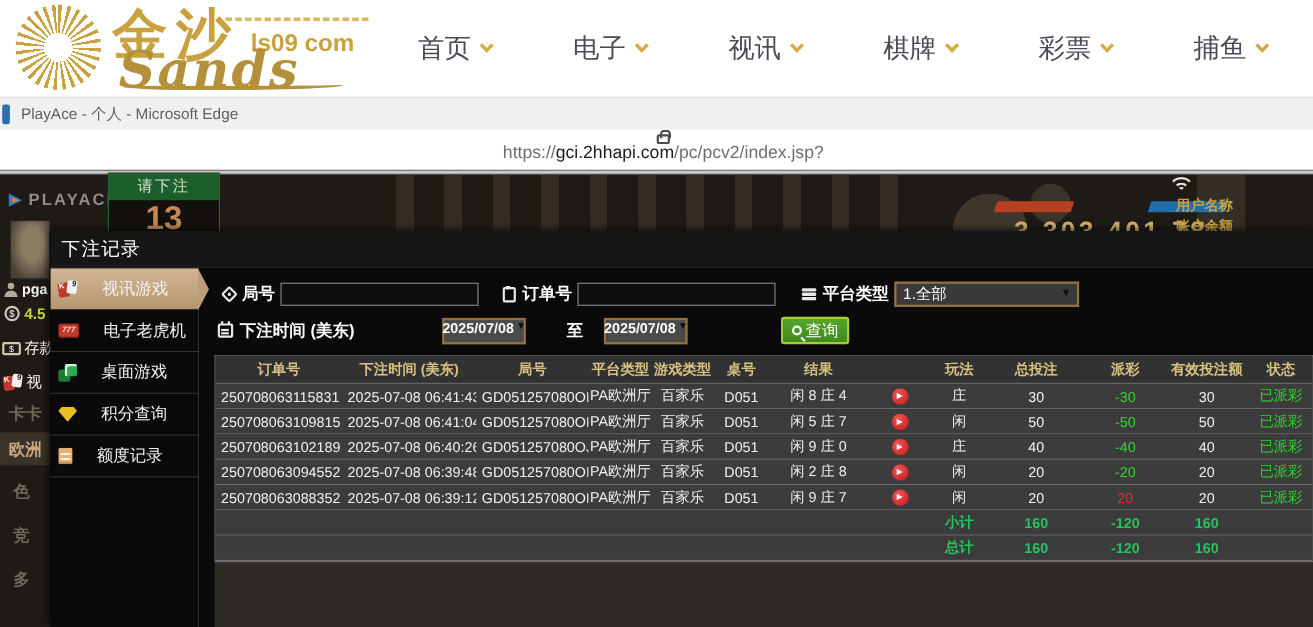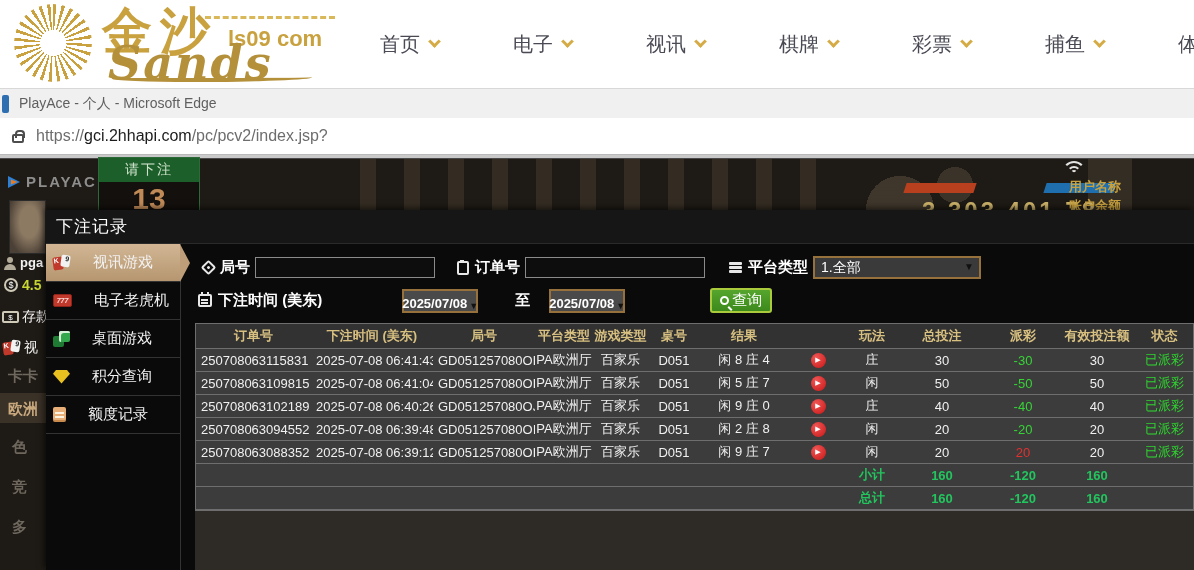--- a/index.html
+++ b/index.html
@@ -13,34 +13,34 @@
       repeating-conic-gradient(#c9a23f 0deg 5deg, #fff 5deg 13deg); }
   .logo-cn { position:absolute; left:102px; top:-2px; font-size:50px; font-weight:bold; color:#c9a23f;
     letter-spacing:8px; font-family:"DejaVu Serif","Liberation Serif",serif; }
   .logo-dash { position:absolute; left:205px; top:16px; width:130px; border-top:3px dashed #d9b85a; }
   .logo-domain { position:absolute; left:228px; top:26px; font-size:22px; font-weight:bold; color:#c9a23f; }
   .logo-en { position:absolute; left:108px; top:36px; font-size:46px; font-weight:bold; font-style:italic;
     color:#b5903a; font-family:"DejaVu Serif","Liberation Serif",serif; letter-spacing:2px; }
   .logo-underline { position:absolute; left:112px; top:74px; width:200px; height:8px;
     border-bottom:4px solid #b5903a; border-radius:0 0 60% 40%; }
   .top-nav { position:absolute; left:380px; top:0; right:0; height:88px; display:flex; align-items:center; }
-  .nav-item { display:flex; align-items:center; margin-right:74px; font-size:20px; color:#4a4a55;
+  .nav-item { display:flex; align-items:center; margin-right:74px; font-size:24px; color:#4a4a55;
     cursor:pointer; white-space:nowrap; }
   .chev { display:inline-block; width:9px; height:9px; border-right:3px solid #d5ab46;
     border-bottom:3px solid #d5ab46; transform:rotate(45deg); margin-left:10px; margin-top:-5px; }
 
   
   .edge-titlebar { position:absolute; left:0; top:88px; width:1194px; height:30px; background:#f0f0f0;
     border-top:1px solid #d8d8d8; display:flex; align-items:center; }
   .edge-win-icon { width:7px; height:18px; background:#2e6fb2; border-radius:2px; margin-left:2px; }
   .edge-title { margin-left:10px; font-size:14px; color:#5f5f5f; }
 
   
   .edge-urlbar { position:absolute; left:0; top:118px; width:1194px; height:37px; background:#fff;
-    display:flex; align-items:center; border-bottom:1px solid #b9b9b9; }
+    display:flex; align-items:center; border-bottom:1px solid #b9b9b9;flex-direction:column; }
   .lock-icon { position:relative; width:12px; height:9px; border:2px solid #4d4d4d; border-radius:2px;
     margin-left:12px; margin-top:4px; }
   .lock-icon::before { content:""; position:absolute; left:1px; top:-6px; width:6px; height:6px;
     border:2px solid #4d4d4d; border-bottom:none; border-radius:4px 4px 0 0; }
   .url-text { margin-left:12px; font-size:16px; color:#6d6d6d; }
   .url-text .domain { color:#1b1b1b; }
 
   
   .game-area { position:absolute; left:0; top:155px; width:1194px; height:415px; background:#1e1a15;
     box-shadow: inset 0 3px 0 #c9c9c9, inset 0 4px 0 #4a4a4a; overflow:hidden; }
@@ -151,21 +151,21 @@
     box-shadow:0 4px 0 #e8e8e8, 0 8px 0 #e8e8e8; }
   .icon-calendar { width:14px; height:13px; border:2px solid #e8e8e8; border-radius:2px; position:relative; }
   .icon-calendar::before { content:""; position:absolute; left:1px; top:-4px; width:2px; height:3px; background:#e8e8e8;
     box-shadow:6px 0 0 #e8e8e8; }
   .icon-calendar::after { content:""; position:absolute; left:1px; top:3px; width:7px; height:2px; background:#e8e8e8;
     box-shadow:0 3px 0 #e8e8e8; }
   .select-box { position:relative; width:168px; height:23px; background:#3a3a3a; border:2px solid #96713c;
     color:#fff; font-size:14px; display:flex; align-items:center; padding-left:6px; cursor:pointer; }
   .select-box::after { content:"▼"; position:absolute; right:5px; top:3px; font-size:10px; color:#111; }
   .date-box { position:relative; width:76px; height:24px; background:#4a4a4a; border:2px solid #96713c;
-    color:#fff; font-size:13px; font-weight:bold; display:flex; align-items:flex-end; justify-content:center; cursor:pointer; }
+    color:#fff; font-size:13px; font-weight:bold; display:flex; align-items:flex-start; justify-content:center; cursor:pointer; }
   .date-box::after { content:"▼"; font-size:9px; color:#111; margin-left:2px; }
   .to-label { color:#fff; font-size:15px; font-weight:bold; }
   .search-btn { height:25px; padding:0 8px; background:linear-gradient(#55a52d,#3c8a1c); border:2px solid #aacb3c;
     border-radius:3px; color:#fff; font-size:15px; display:flex; align-items:center; cursor:pointer; }
   .icon-search { position:relative; width:9px; height:9px; border:2px solid #fff; border-radius:50%; margin-right:3px; }
   .icon-search::after { content:""; position:absolute; left:7px; top:8px; width:2px; height:5px; background:#fff;
     transform:rotate(-45deg); }
 
   
   .btable { margin:10px 0 0 14px; border:1px solid #6e6e6e; border-bottom:none; flex:none; }

